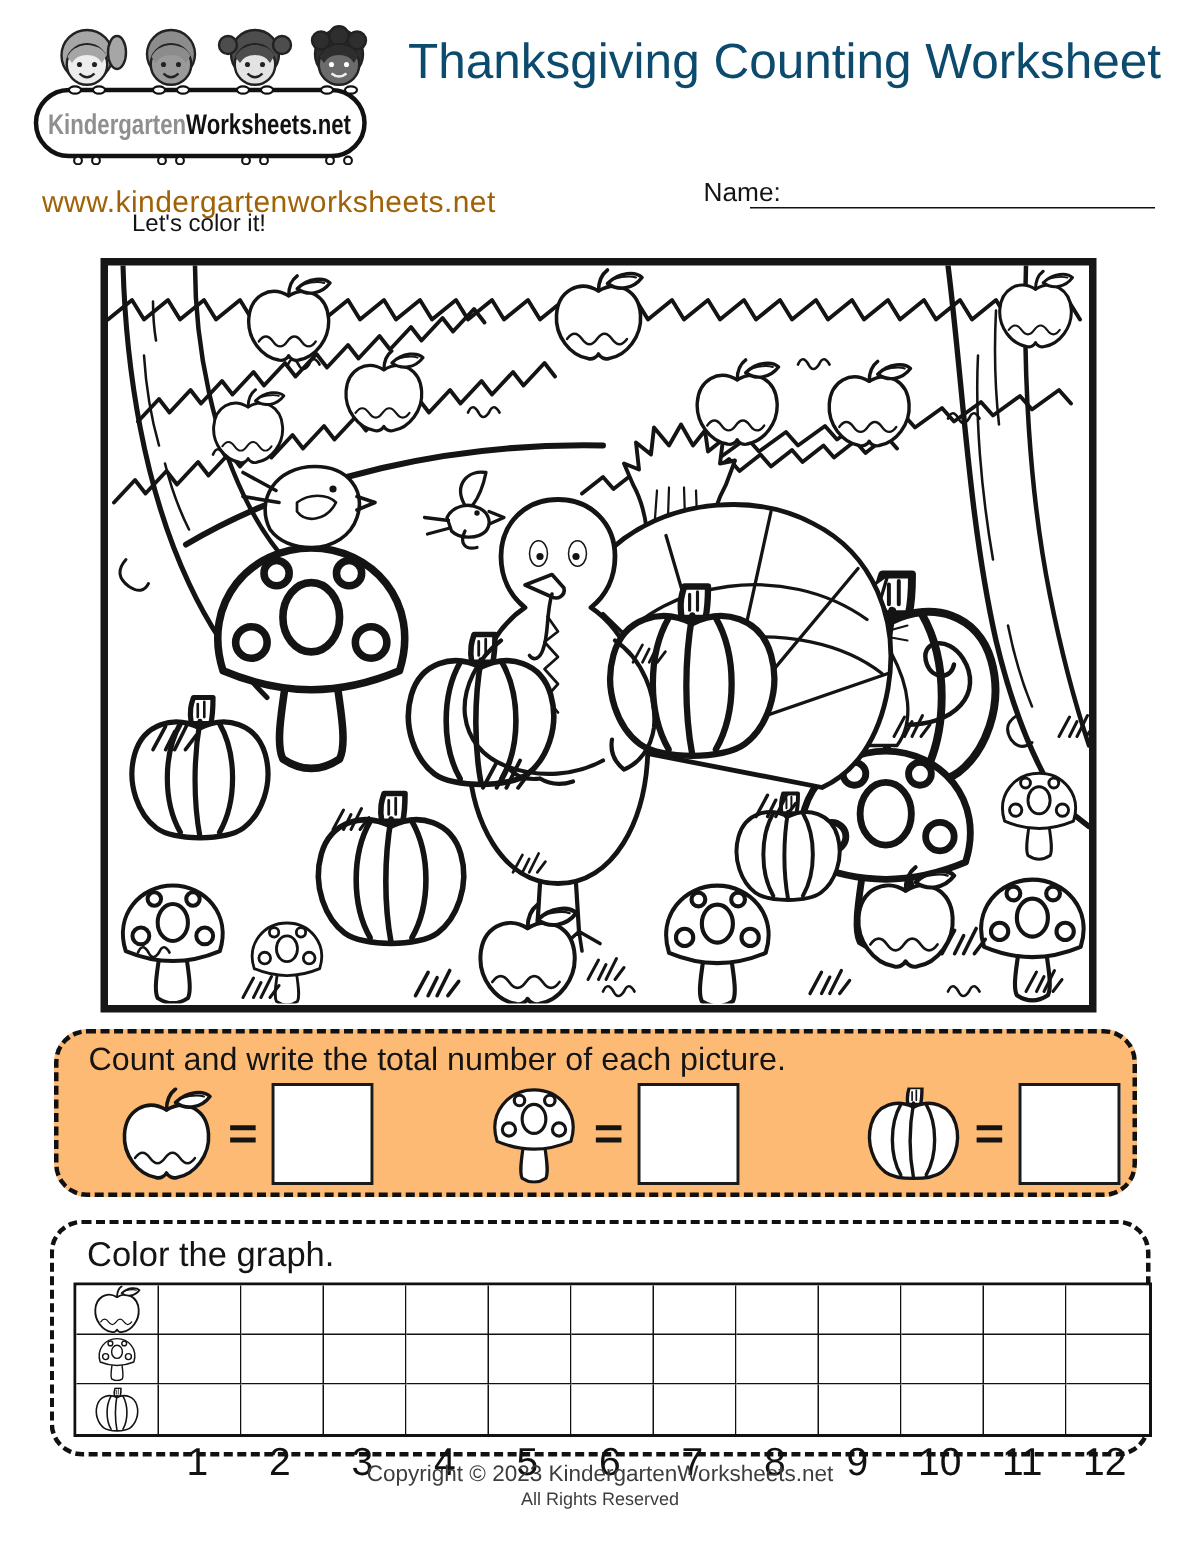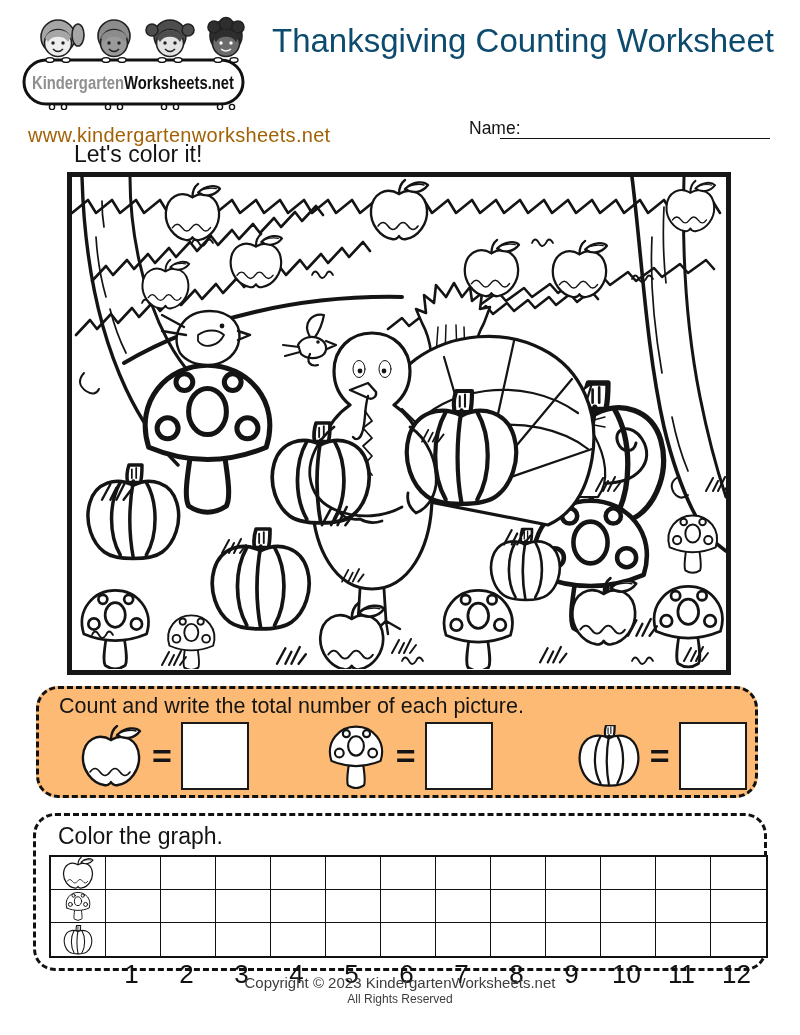--- a/index.html
+++ b/index.html
@@ -7,21 +7,21 @@
     width:800px;height:1035px;position:relative;background:#ffffff;
     font-family:"Liberation Sans",sans-serif;color:#141414;overflow:hidden;
   }
   .abs{position:absolute;}
   
   #logo{left:20px;top:8px;}
   #site-url{left:28px;top:124px;font-size:20px;color:#a16207;letter-spacing:.3px;}
   #page-title{left:262px;top:22px;width:522px;text-align:center;font-size:33px;color:#0c4a6e;}
   #name-row{left:450px;top:118px;width:322px;font-size:17.5px;margin-left:19px;}
   #name-line{left:500px;top:119px;width:270px;height:19px;border-bottom:1.8px solid #111;}
-  #lets-color{left:74px;top:141px;font-size:23px;}
+  #lets-color{left:88px;top:141px;font-size:16px;}
   
   #scene-frame{left:67px;top:172px;width:664px;height:503px;border:5px solid #161616;box-sizing:border-box;background:#fff;}
   
   #count-box{left:36px;top:686px;width:722px;height:112px;border:3px dashed #111;border-radius:22px;box-sizing:border-box;padding:5px 0 0 20px;background:#fdba74;}
   #count-instruction{font-size:21.5px;}
   #count-row{display:flex;align-items:center;margin-top:3px;padding-left:20px;}
   .count-group{display:flex;align-items:center;}
   .count-group .eq{font-size:34px;font-weight:bold;margin:0 9px;transform:scaleY(.9);}
   .answer-box{width:68px;height:68px;border:2.5px solid #1a1a1a;box-sizing:border-box;background:#fff;font-size:30px;text-align:center;line-height:64px;}
   .gap2{margin-left:76px;}

